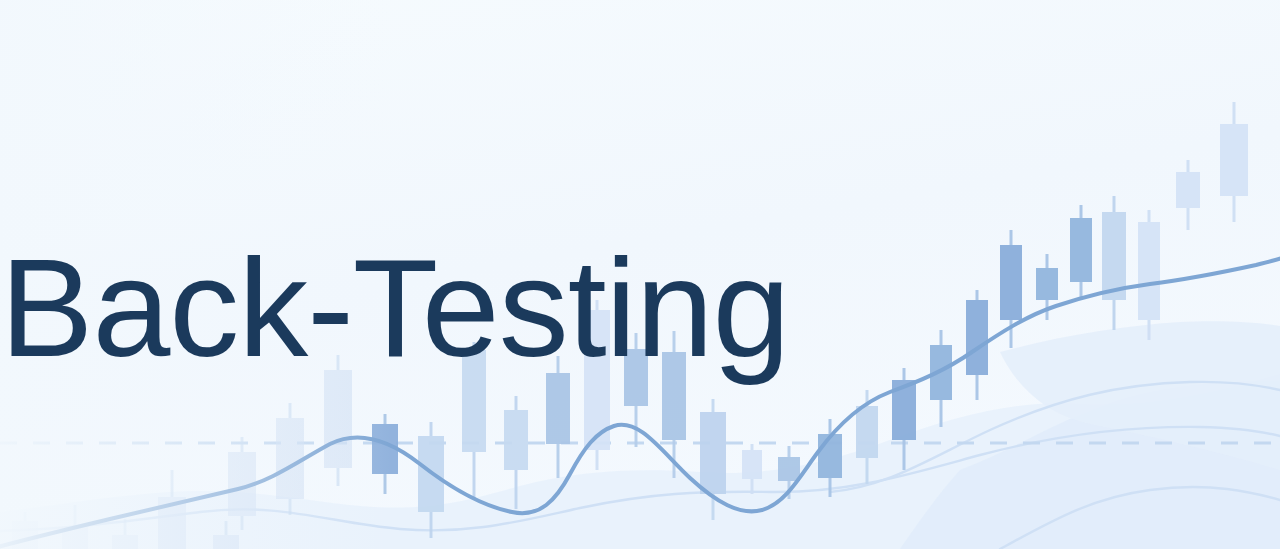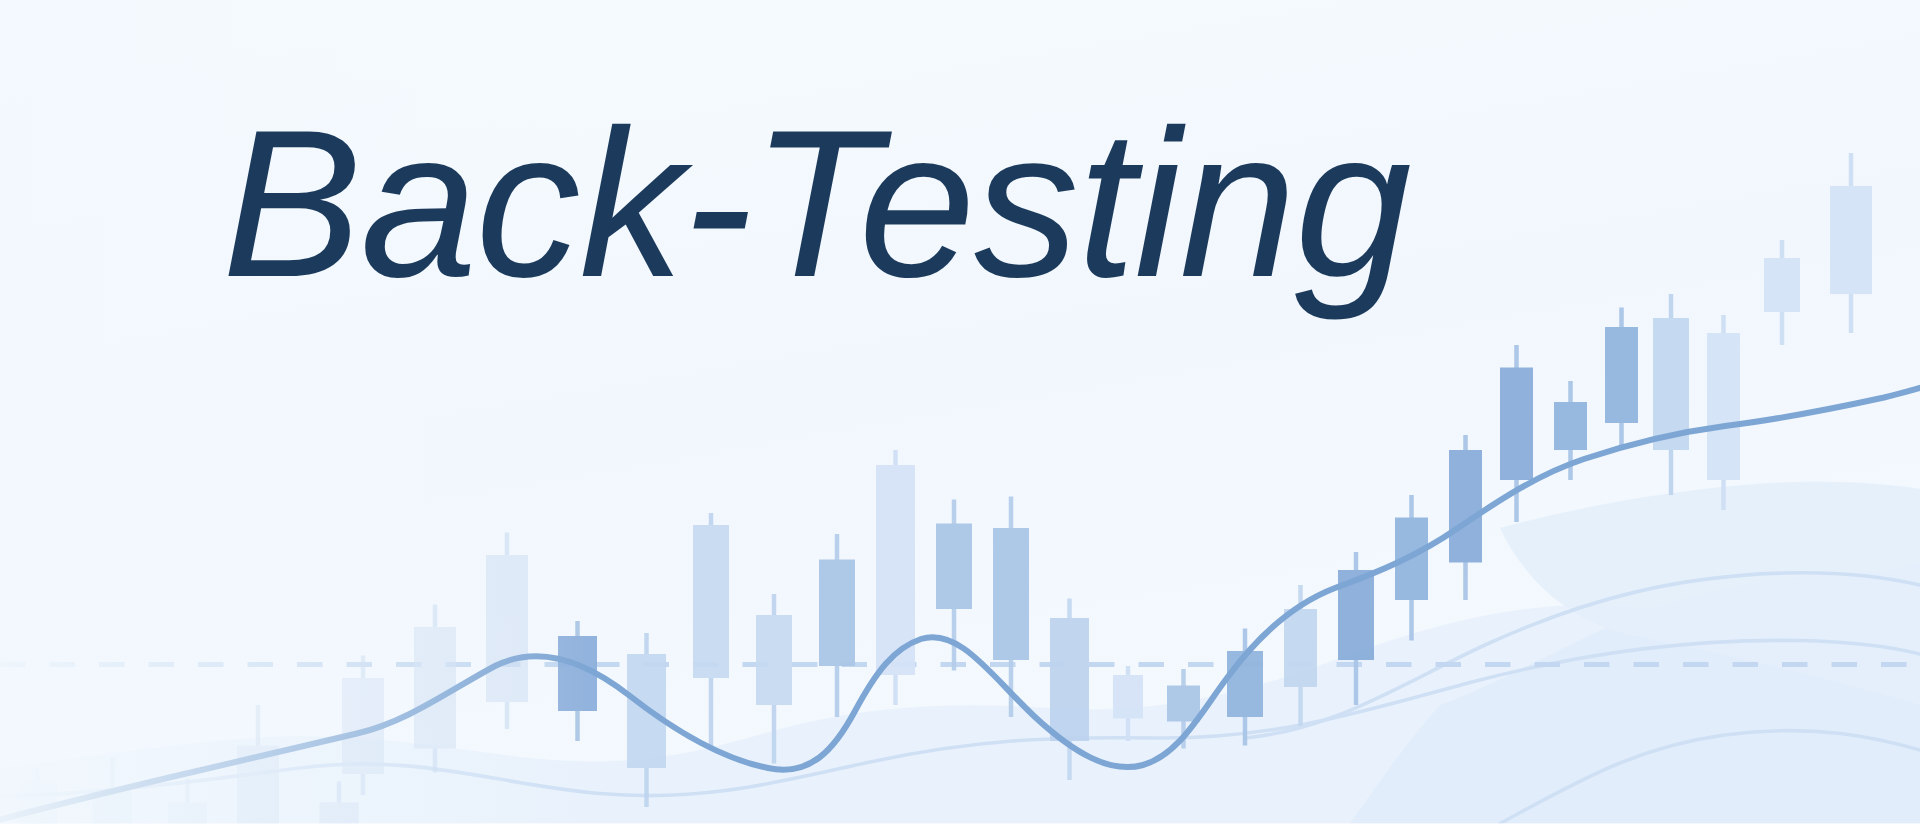--- a/index.html
+++ b/index.html
@@ -21,25 +21,24 @@
     inset: 0;
     width: 1280px;
     height: 549px;
   }
   #text-layer {
     position: absolute;
     inset: 0;
     width: 1088px;
     height: 549px;
     display: flex;
-    flex-direction: column;
+    flex-direction: row;
     align-items: center;
     justify-content: flex-start;
     pointer-events: none;
-    font-style: italic;
   }
   #title {
     margin: 0;
     padding: 0;
     font-family: "Liberation Sans", sans-serif;
     font-weight: 400;
     font-size: 140px;
     line-height: 1;
     letter-spacing: -1px;
     color: #1b3a5c;

